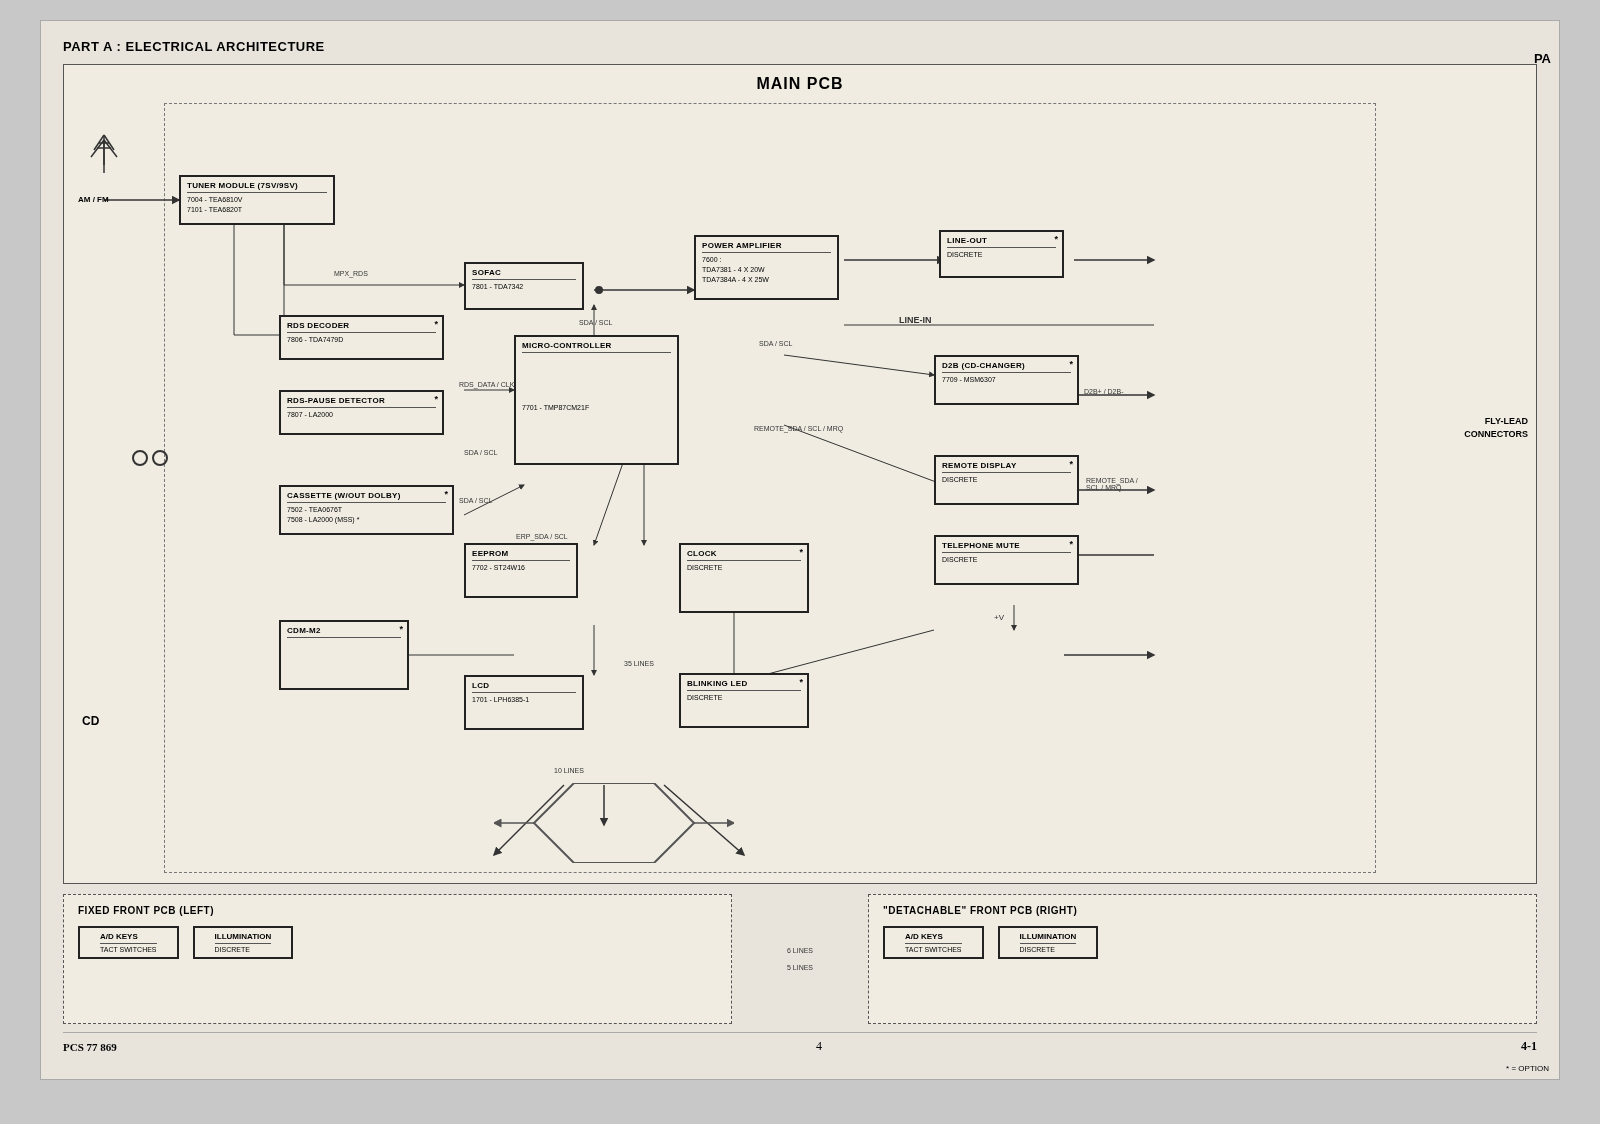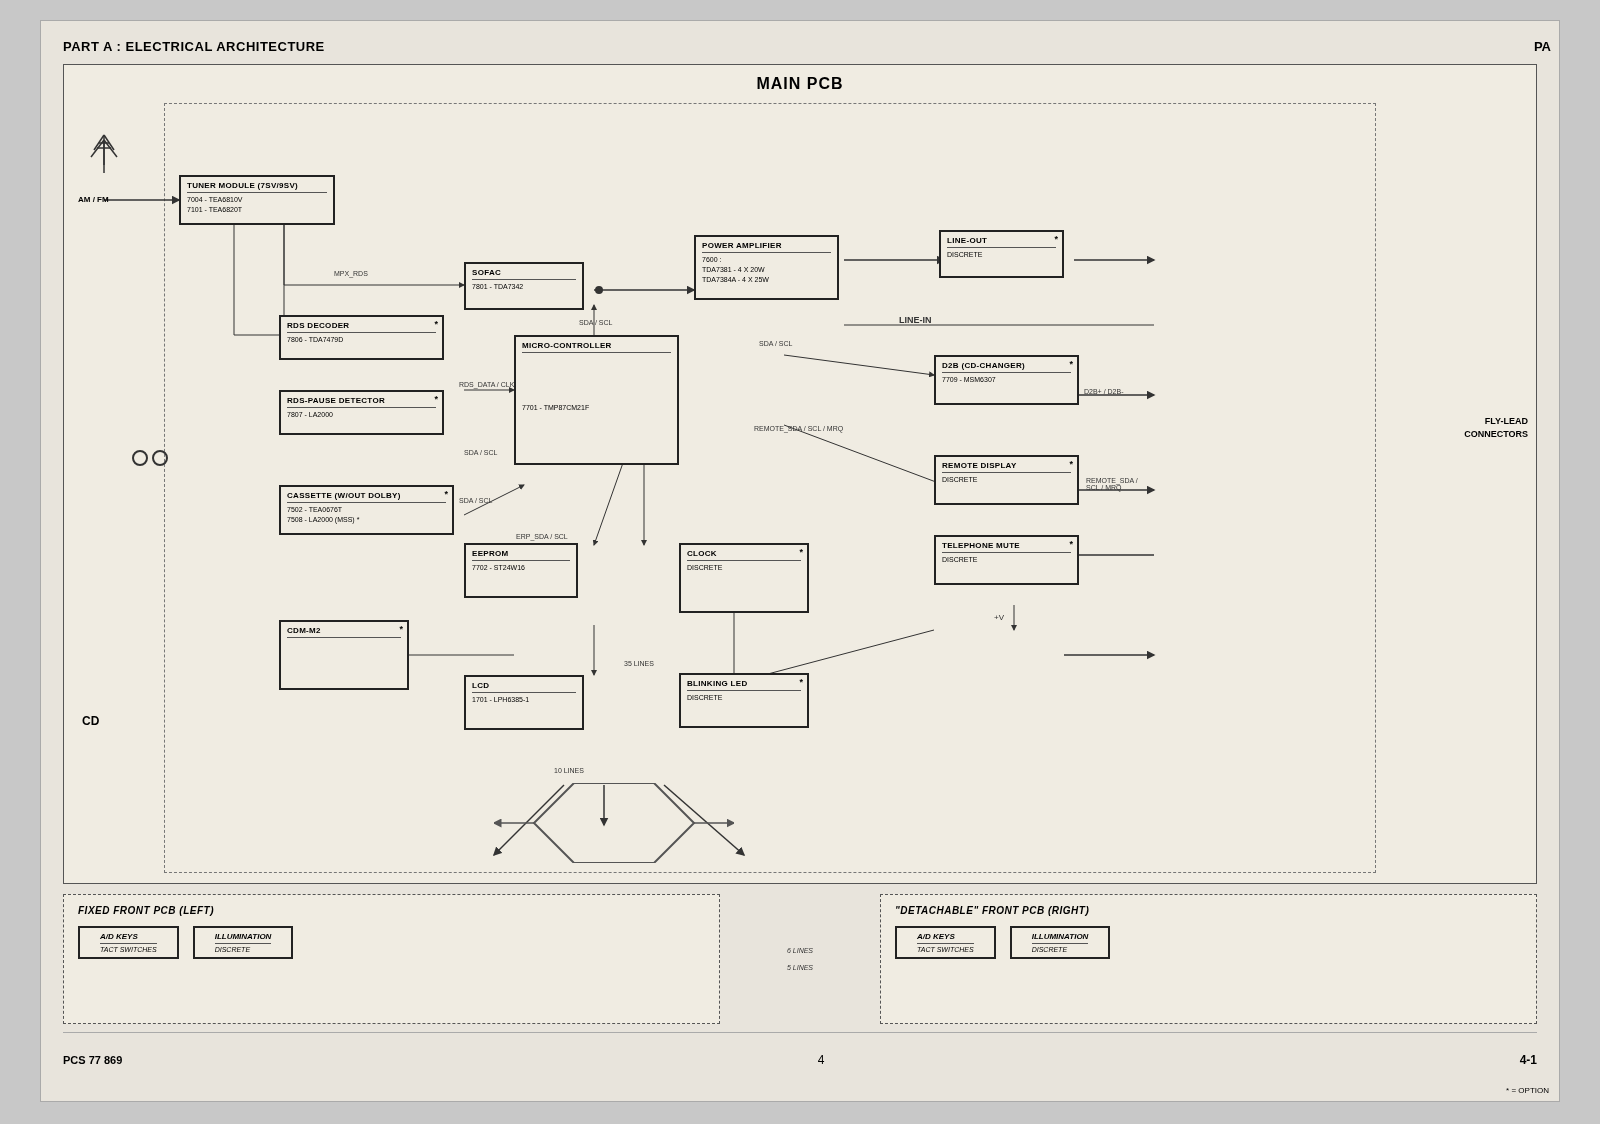--- a/index.html
+++ b/index.html
@@ -23,21 +23,21 @@
       position: relative;
     }
     .page-title {
       font-size: 13px;
       font-weight: bold;
       letter-spacing: 0.5px;
       margin-bottom: 10px;
     }
     .pa-label {
       position: absolute;
-      top: 18px;
+      top: 30px;
       right: 8px;
       font-size: 13px;
       font-weight: bold;
     }
     
     .diagram-area {
       border: 1.5px solid #555;
       background: #f0ece2;
       position: relative;
       width: 100%;
@@ -141,24 +141,23 @@
       right: 8px;
       top: 350px;
       font-size: 9px;
       font-weight: bold;
       text-align: right;
       line-height: 1.4;
     }
     
     .bottom-section {
       display: flex;
-      gap: 20px;
+      gap: 8px;
       width: 100%;
       margin-bottom: 8px;
-      font-style: italic;
     }
     .front-pcb-box {
       border: 1.5px dashed #555;
       padding: 10px 14px;
       flex: 1;
       position: relative;
       background: #f0ece2;
       min-height: 130px;
     }
     .front-pcb-title {
@@ -194,23 +193,24 @@
       justify-content: center;
       width: 120px;
       flex-shrink: 0;
       position: relative;
     }
     
     .footer {
       display: flex;
       justify-content: space-between;
       align-items: center;
-      padding: 20px 0;
+      padding: 6px 0;
       border-top: 1px solid #aaa;
       font-size: 11px;
+      font-family: Liberation Serif, serif;
     }
     .footer-left { font-weight: bold; }
     .footer-center { font-size: 12px; }
     .footer-right { font-weight: bold; font-size: 12px; }
 
     
     .option-note {
       position: absolute;
       bottom: 6px;
       right: 10px;

